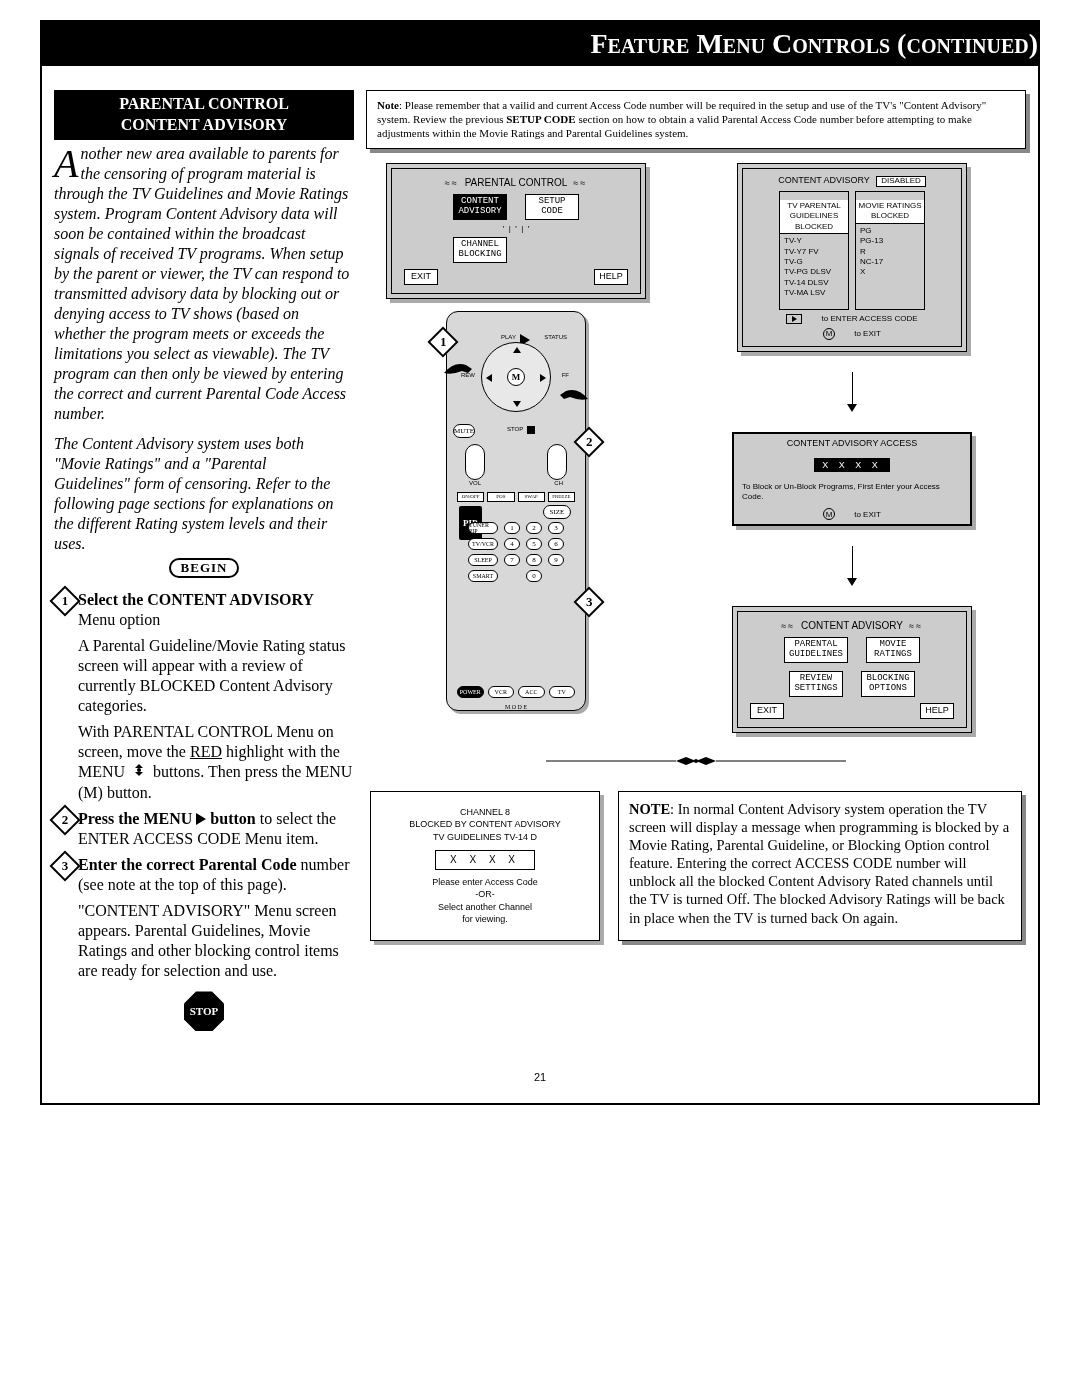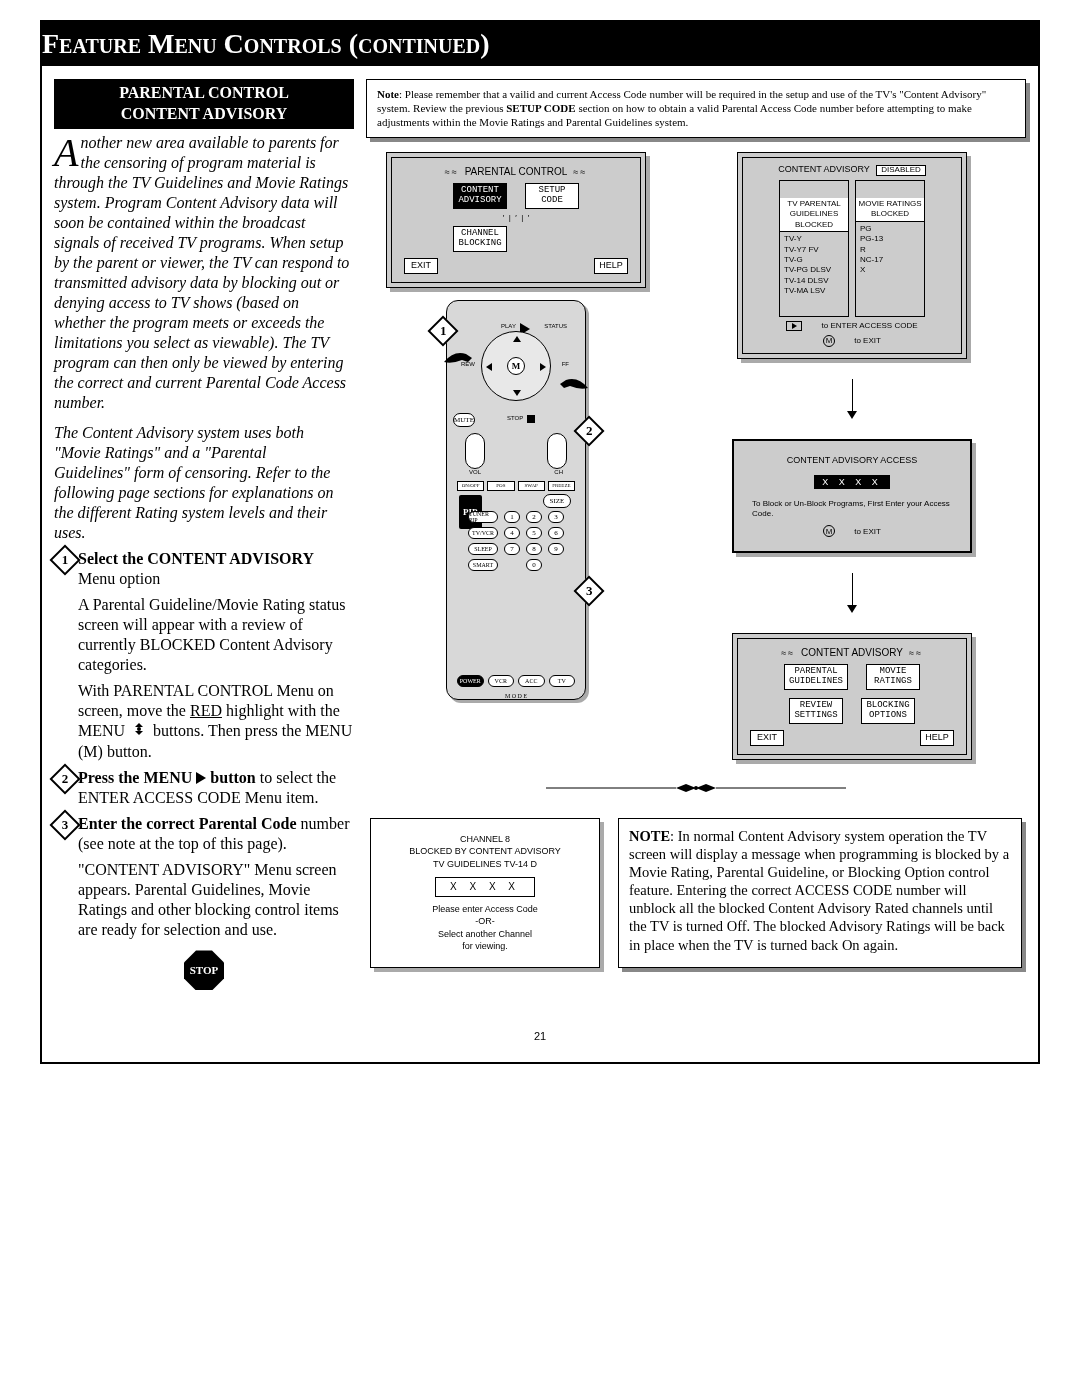--- a/index.html
+++ b/index.html
@@ -15,25 +15,25 @@
     width: 1000px;
     padding: 0 0 20px 0;
     position: relative;
     background: #fff;
   }
   .title-bar {
     background: #000;
     color: #fff;
     font-family: "Times New Roman", serif;
     font-size: 28px;
-    text-align: left;
+    text-align: right;
     padding: 6px 0;
     font-weight: bold;
     font-variant: small-caps;
-    margin-bottom: 13px;
+    margin-bottom: 24px;
     position: relative;
   }
   .content-wrap {
     display: flex;
     gap: 12px;
     padding: 0 12px;
   }
   
   .left-col {
     width: 300px;
@@ -188,21 +188,21 @@
   .osd-row {
     display:flex; gap:18px; justify-content:space-between; margin-top:6px;
     padding:0 6px;
   }
   .osd-small .osd-button { font-size:8px; min-width:48px;}
   .ratings-cols {
     display:flex; gap:6px; justify-content:center; font-size:8px;
     margin-top:4px;
   }
   .ratings-cols .col {
-    border:1px solid #000; background:#ccc; width:70px; padding:19px 4px;
+    border:1px solid #000; background:#ccc; width:70px; padding:10px 4px;
     line-height:1.3;
   }
   .ratings-cols .hdr { background:#fff; border-bottom:1px solid #000; text-align:center; font-size:8px; padding:1px 0; margin:-2px -4px 2px;}
   .tiny-row { display:flex; align-items:center; gap:19px; font-size:8px; justify-content:center; margin-top:4px;}
   .circ { width:12px;height:12px;border:1px solid #000;border-radius:50%;display:inline-flex;align-items:center;justify-content:center;font-size:8px;}
   .play-box { width:16px;height:10px;border:1px solid #000;display:inline-flex;align-items:center;justify-content:center;}
   .play-box::after{content:"";width:0;height:0;border-top:3px solid transparent;border-bottom:3px solid transparent;border-left:5px solid #000;}
 
   .remote {
     width:140px; height:400px;
@@ -241,21 +241,21 @@
   .step-diamond-float {
     position:absolute;
     width:22px;height:22px;transform:rotate(45deg);
     border:2px solid #000;background:#fff;
     display:flex;align-items:center;justify-content:center;font-size:13px;font-weight:bold;
     font-family:"Times New Roman";
   }
   .step-diamond-float span{transform:rotate(-45deg);}
 
   .access-panel { width:240px; }
-  .access-inner { background:#ccc; border:1px solid #000; padding:14px; }
+  .access-inner { background:#ccc; border:1px solid #000; padding:4px; }
   .access-title-row{ text-align:center; font-size:9px; margin-bottom:6px;}
   .xxxx { background:#000;color:#fff;font-size:9px;letter-spacing:4px;text-align:center;padding:2px 8px;display:inline-block;margin:4px auto;}
   .access-text{font-size:8px;line-height:1.3;margin:6px 4px;}
   .arrow-down {
     height:40px; position:relative;
   }
   .arrow-down::before{content:"";position:absolute;left:50%;top:0;bottom:8px;width:1px;background:#000;}
   .arrow-down::after{content:"";position:absolute;left:50%;bottom:0;transform:translateX(-50%);width:0;height:0;border-left:5px solid transparent;border-right:5px solid transparent;border-top:8px solid #000;}
 
   .ornament-row{
@@ -303,20 +303,21 @@
 
     <div class="left-col">
       <div class="sidebar-header">
         <div>PARENTAL CONTROL</div>
         <div>CONTENT ADVISORY</div>
       </div>
       <div class="intro-body">
         <span class="drop">A</span><span>nother new area available to parents for the censoring of program material is through the TV Guidelines and Movie Ratings system. Program Content Advisory data will soon be contained within the broadcast signals of received TV programs. When setup by the parent or viewer, the TV can respond to transmitted advisory data by blocking out or denying access to TV shows (based on whether the program meets or exceeds the limitations you select as viewable). The TV program can then only be viewed by entering the correct and current Parental Code Access number.</span>
         <p style="margin:10px 12px 0 0;">The Content Advisory system uses both "Movie Ratings" and a "Parental Guidelines" form of censoring. Refer to the following page sections for explanations on the different Rating system levels and their uses.</p>
       </div>
+      <div class="begin-row"><span class="begin-badge">BEGIN</span></div>
 
       <div class="step">
         <div class="diamond">
             <span>1</span>
           </div>
         <p><b><span>Select the CONTENT ADVISORY</span></b><span> Menu option</span></p>
         <p>A Parental Guideline/Movie Rating status screen will appear with a review of currently BLOCKED Content Advisory categories.</p>
         <p>
           <span>With PARENTAL CONTROL Menu on screen, move the </span><u><span>RED</span></u><span> highlight with the MENU </span>
           <span class="menu-arrows">

